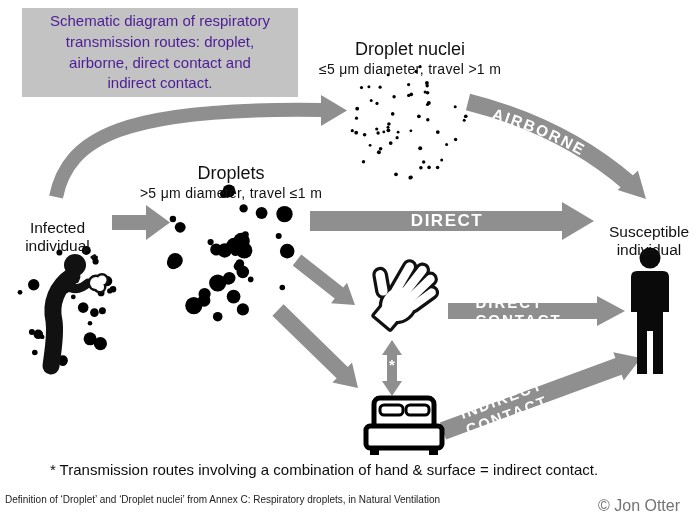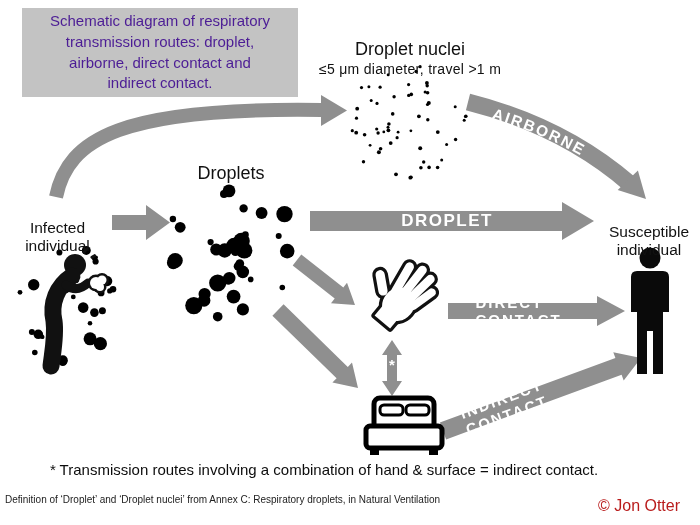--- a/index.html
+++ b/index.html
@@ -14,21 +14,21 @@
   .node-title{font-size:18px;}
   .node-sub{font-size:14px;letter-spacing:.3px;}
   .person-label{font-size:15.5px;line-height:18px;white-space:normal;text-align:center;margin-top:22px;}
   .route{position:absolute;color:#fff;font-weight:bold;transform:translate(-50%,-50%);}
   .route-droplet{font-size:17px;letter-spacing:1.5px;}
   .route-direct{font-size:15px;letter-spacing:2px;padding-left:32px;}
   .route-indirect{font-size:15px;letter-spacing:2px;transform:translate(-50%,-50%) rotate(-20.3deg);}
   .asterisk{position:absolute;color:#fff;font-weight:bold;font-size:15px;transform:translate(-50%,-50%);}
   .footnote{position:absolute;left:0;top:461px;width:648px;text-align:center;font-size:15px;color:#0d0d0d;}
   .citation{position:absolute;left:5px;top:494px;font-size:10px;line-height:12.5px;color:#222;}
-  .copyright{position:absolute;left:598px;top:497px;font-size:16px;color:#b91c1c;}
+  .copyright{position:absolute;left:598px;top:497px;font-size:16px;color:#737373;}
   svg text{font-family:"Liberation Sans",sans-serif;}
   .band{stroke:#8f8f8f;fill:none;}
   .blockarrow{fill:#8f8f8f;stroke:none;}
   .dots{fill:#000;}
   .hand-outline{fill:#111;stroke:#111;stroke-width:7;stroke-linejoin:round;}
   .hand-fill{fill:#fff;}
   .puff-outline{fill:#111;stroke:#111;stroke-width:5;}
   .puff-fill{fill:#fff;}
   .bedline{stroke:#000;fill:#fff;stroke-linejoin:round;}
   .air-text{fill:#fff;font-weight:bold;font-size:15.5px;letter-spacing:2px;}
@@ -240,26 +240,27 @@
       <textPath href="#airTextPath" startOffset="26">AIRBORNE</textPath>
     </text>
   </svg>
 
   <div class="title-box">Schematic diagram of respiratory transmission routes: droplet, airborne, direct contact and indirect contact.</div>
 
   <div class="lbl center node-title" style="left:410px;top:16px;">Droplet nuclei</div>
   <div class="lbl center node-sub" style="left:410px;top:38px;">≤5 μm diameter, travel &gt;1 m</div>
 
   <div class="lbl center node-title" style="left:231px;top:140px;">Droplets</div>
+  <div class="lbl center node-sub" style="left:231px;top:162px;">&gt;5 μm diameter, travel ≤1 m</div>
 
   <div class="lbl person-label" style="left:10px;top:197px;width:95px;">Infected individual</div>
 
   <div class="lbl person-label" style="left:594px;top:201px;width:110px;">Susceptible individual</div>
 
-  <div class="route route-droplet" style="left:447px;top:221px;">DROPLET</div>
+  <div class="route route-droplet" style="left:447px;top:221px;">DIRECT</div>
 
   <div class="route route-direct" style="left:529px;top:311px;">DIRECT CONTACT</div>
 
   <div class="route route-indirect" style="left:539px;top:394px;">INDIRECT CONTACT</div>
 
   <div class="asterisk" style="left:392px;top:364px;">*</div>
 
   <div class="footnote">* Transmission routes involving a combination of hand &amp; surface = indirect contact.</div>
 
   <div class="citation">

